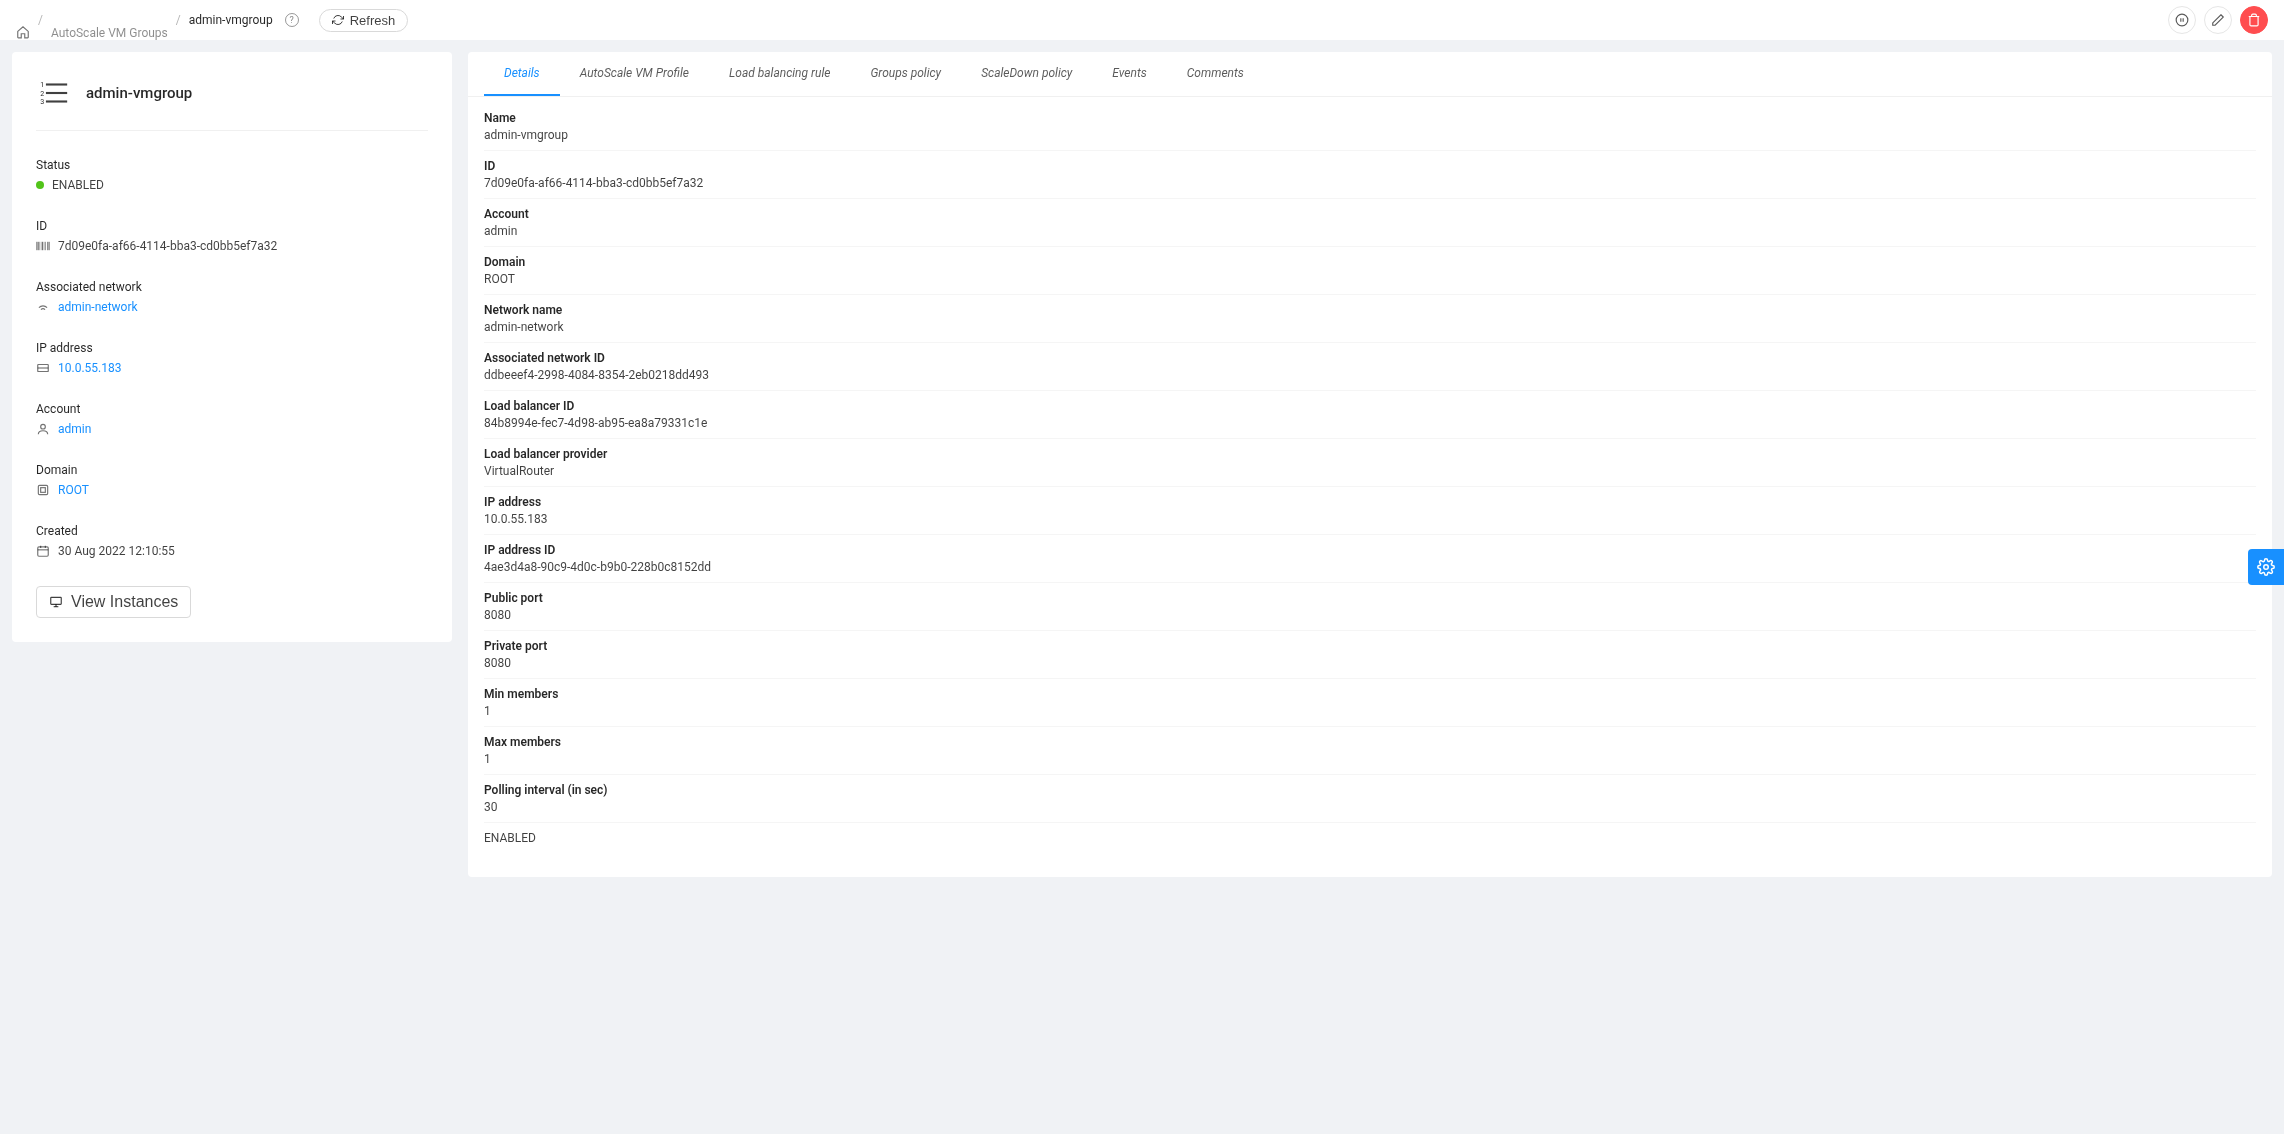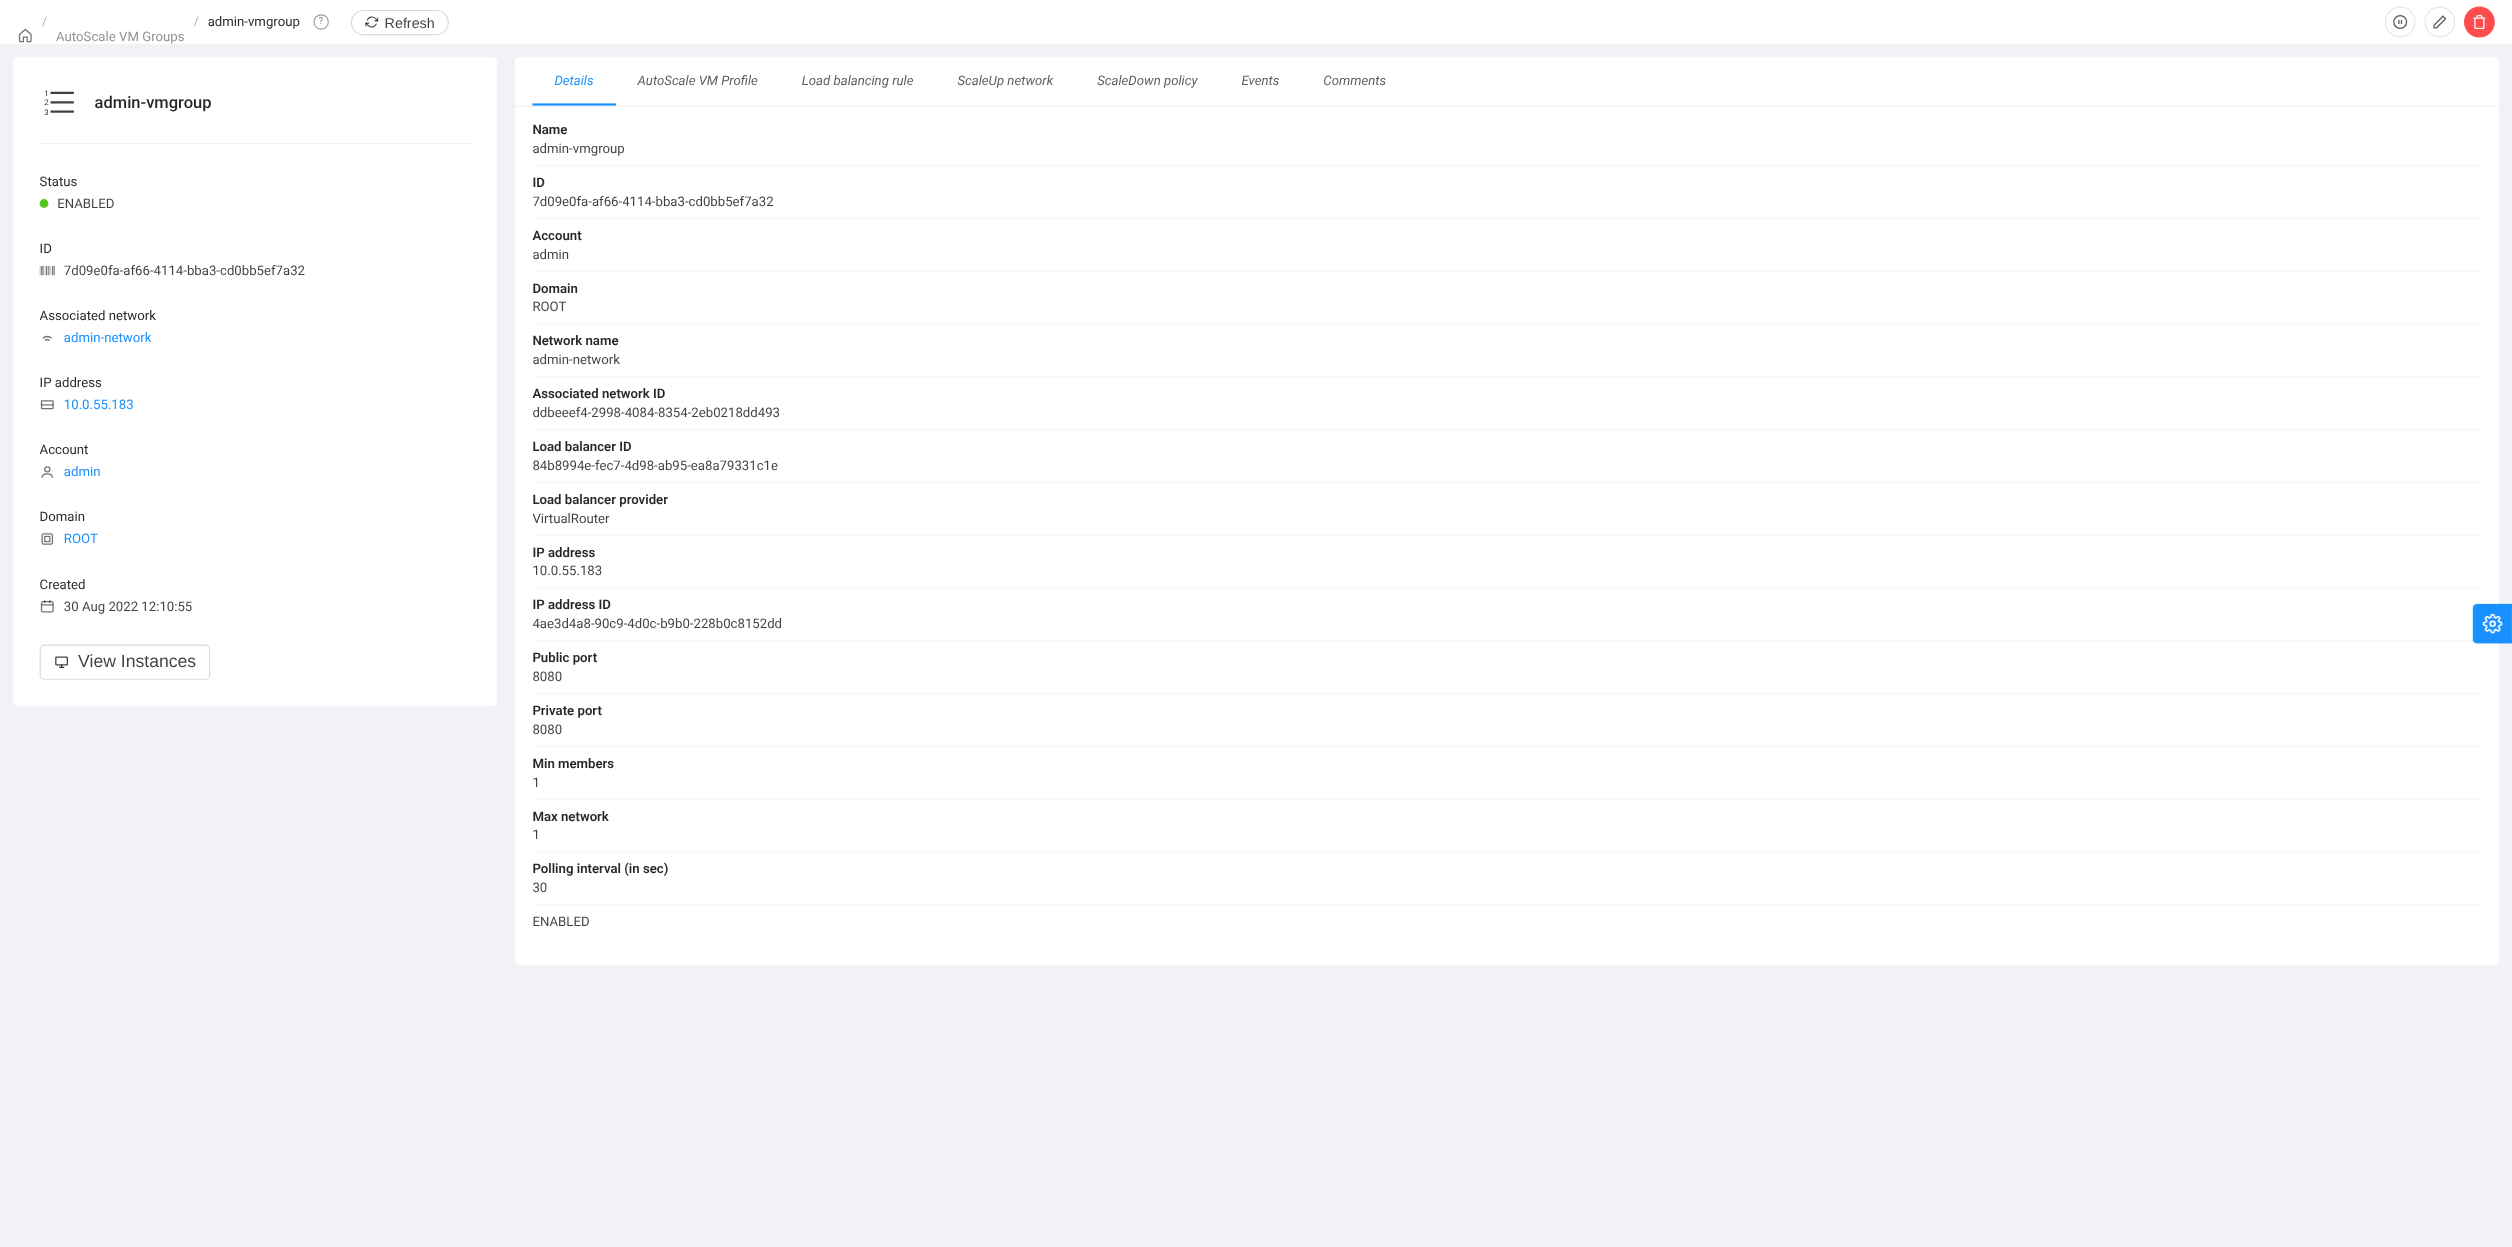--- a/index.html
+++ b/index.html
@@ -259,21 +259,21 @@
       </span>
       <span>View Instances</span>
     </button>
   </div>
 
   <div class="card main-card">
     <div class="tabs">
       <div class="tab active">Details</div>
       <div class="tab">AutoScale VM Profile</div>
       <div class="tab">Load balancing rule</div>
-      <div class="tab">ScaleUp network</div>
+      <div class="tab">Groups policy</div>
       <div class="tab">ScaleDown policy</div>
       <div class="tab">Events</div>
       <div class="tab">Comments</div>
     </div>
     <div class="details-list" id="details-list">
         <div class="detail-row">
           <div class="detail-label">Name</div>
           <div class="detail-value">admin-vmgroup</div>
         </div>
         <div class="detail-row">
@@ -318,21 +318,21 @@
         </div>
         <div class="detail-row">
           <div class="detail-label">Private port</div>
           <div class="detail-value">8080</div>
         </div>
         <div class="detail-row">
           <div class="detail-label">Min members</div>
           <div class="detail-value">1</div>
         </div>
         <div class="detail-row">
-          <div class="detail-label">Max network</div>
+          <div class="detail-label">Max members</div>
           <div class="detail-value">1</div>
         </div>
         <div class="detail-row">
           <div class="detail-label">Polling interval (in sec)</div>
           <div class="detail-value">30</div>
         </div>
         <div class="detail-row">
           <div class="detail-value">ENABLED</div>
         </div>
       </div>

